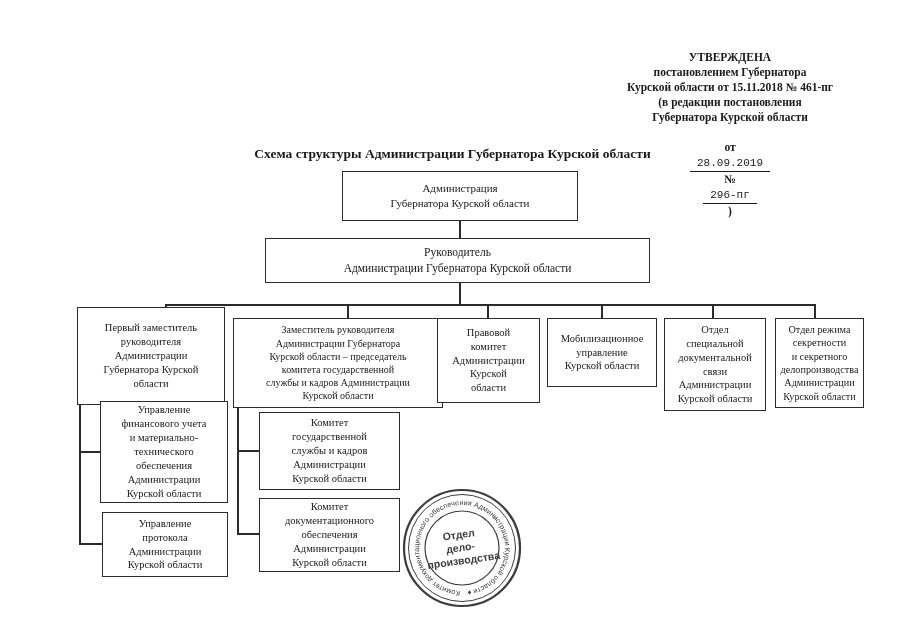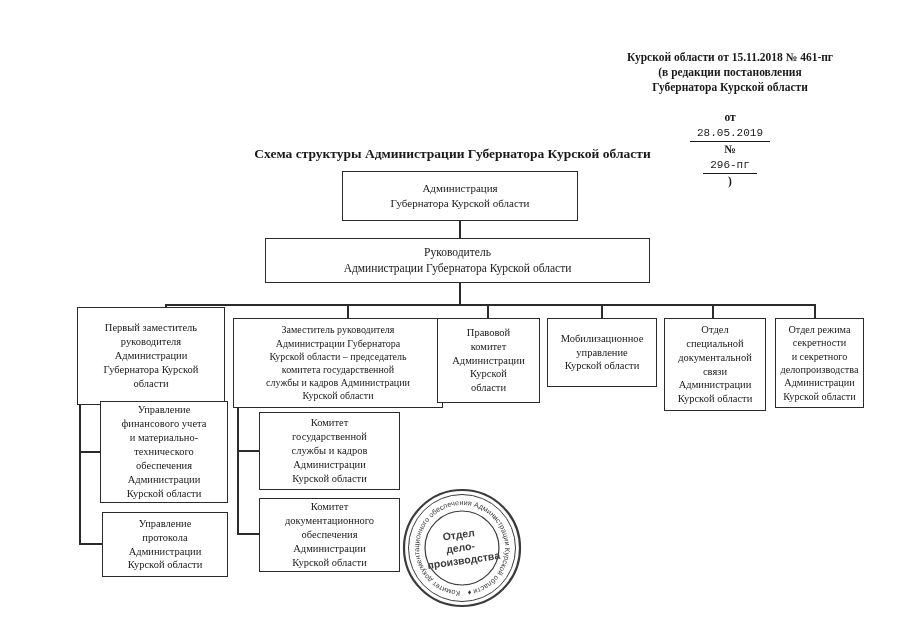--- a/index.html
+++ b/index.html
@@ -47,26 +47,28 @@
   
   .stamp{position:absolute;left:398px;top:484px;}
   .stamp text{font-family:"Liberation Sans","DejaVu Sans",sans-serif;}
 </style>
 </head>
 <body>
 
 <div class="page">
 
   <div class="approval">
+    <div class="row">УТВЕРЖДЕНА</div>
+    <div class="row">постановлением Губернатора</div>
     <div class="row">Курской области от  15.11.2018  № 461-пг</div>
     <div class="row">(в редакции постановления</div>
     <div class="row">Губернатора Курской области</div>
     <div class="row">
       <span>от</span>
-      <span class="fill">28.05.2019</span>
+      <span class="fill">28.09.2019</span>
       <span>№</span>
       <span class="fill">296-пг</span>
       <span>)</span>
     </div>
   </div>
 
   <h1 class="title">Схема структуры Администрации Губернатора Курской области</h1>
 
   <div class="ln" style="left:459px;top:221px;width:2px;height:17px"></div>
   <div class="ln" style="left:459px;top:283px;width:2px;height:23px"></div>

